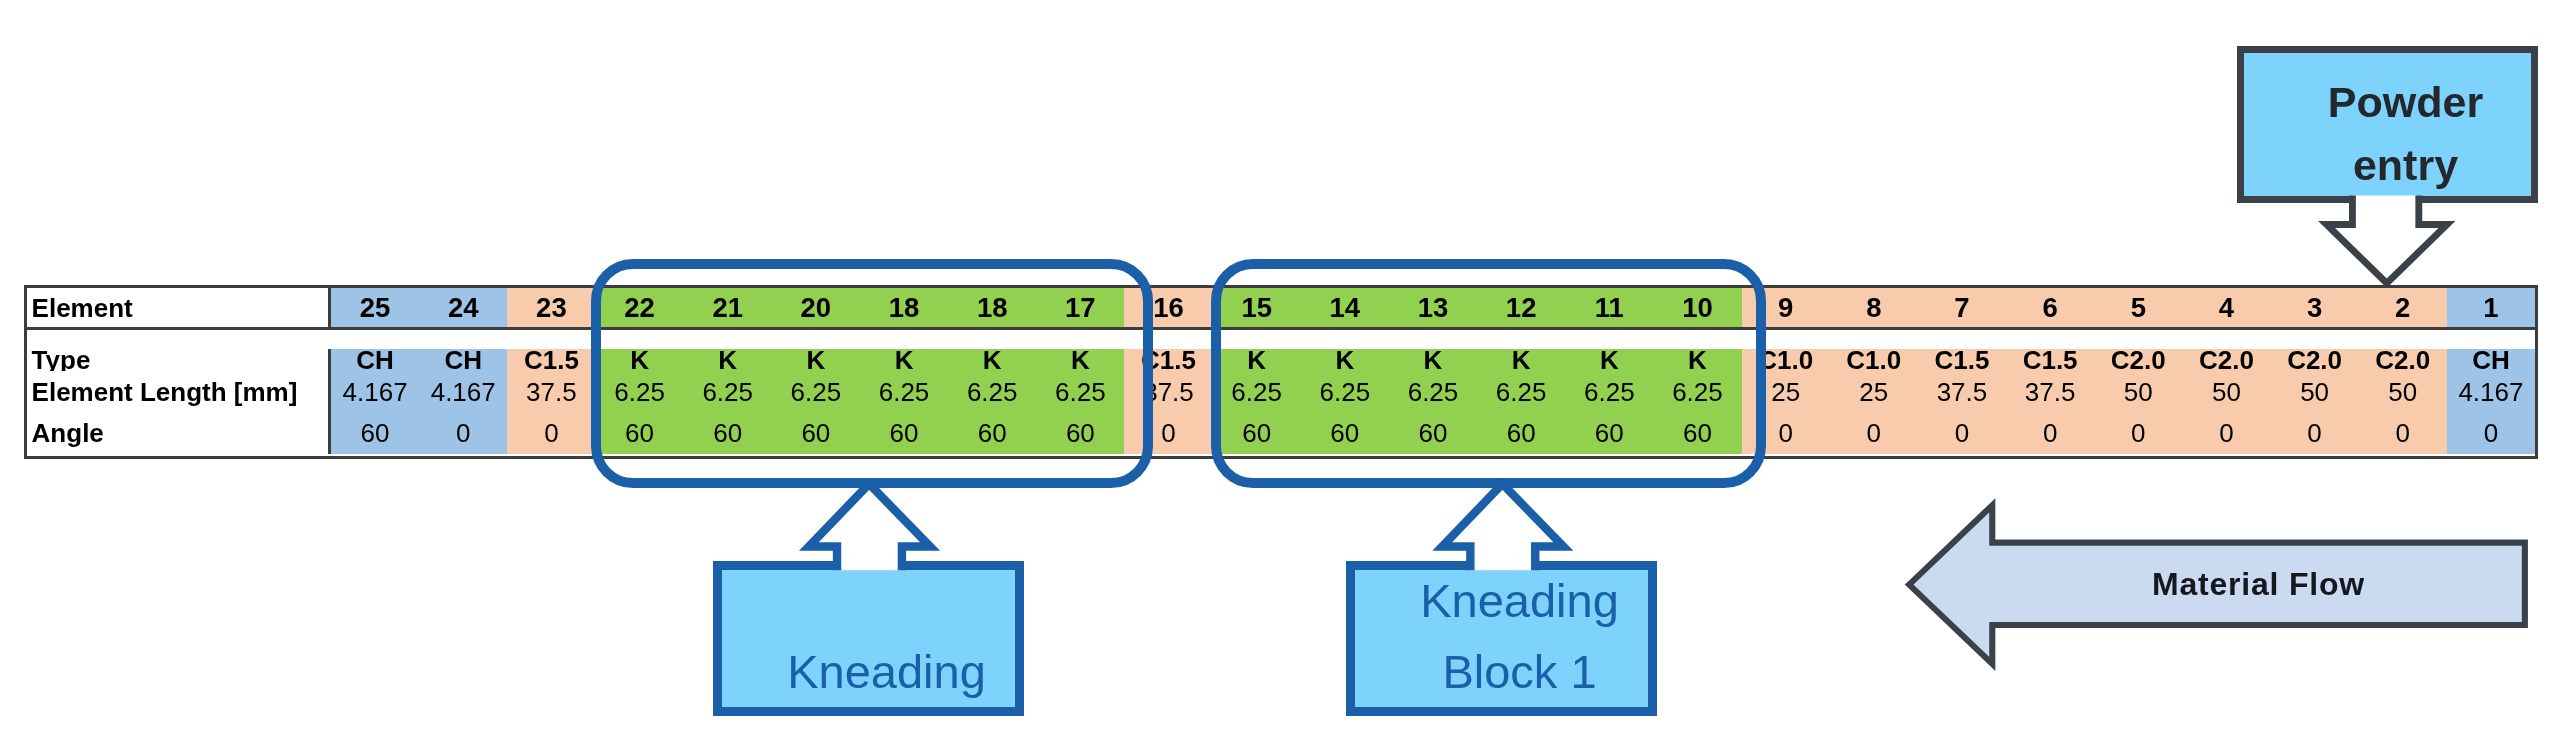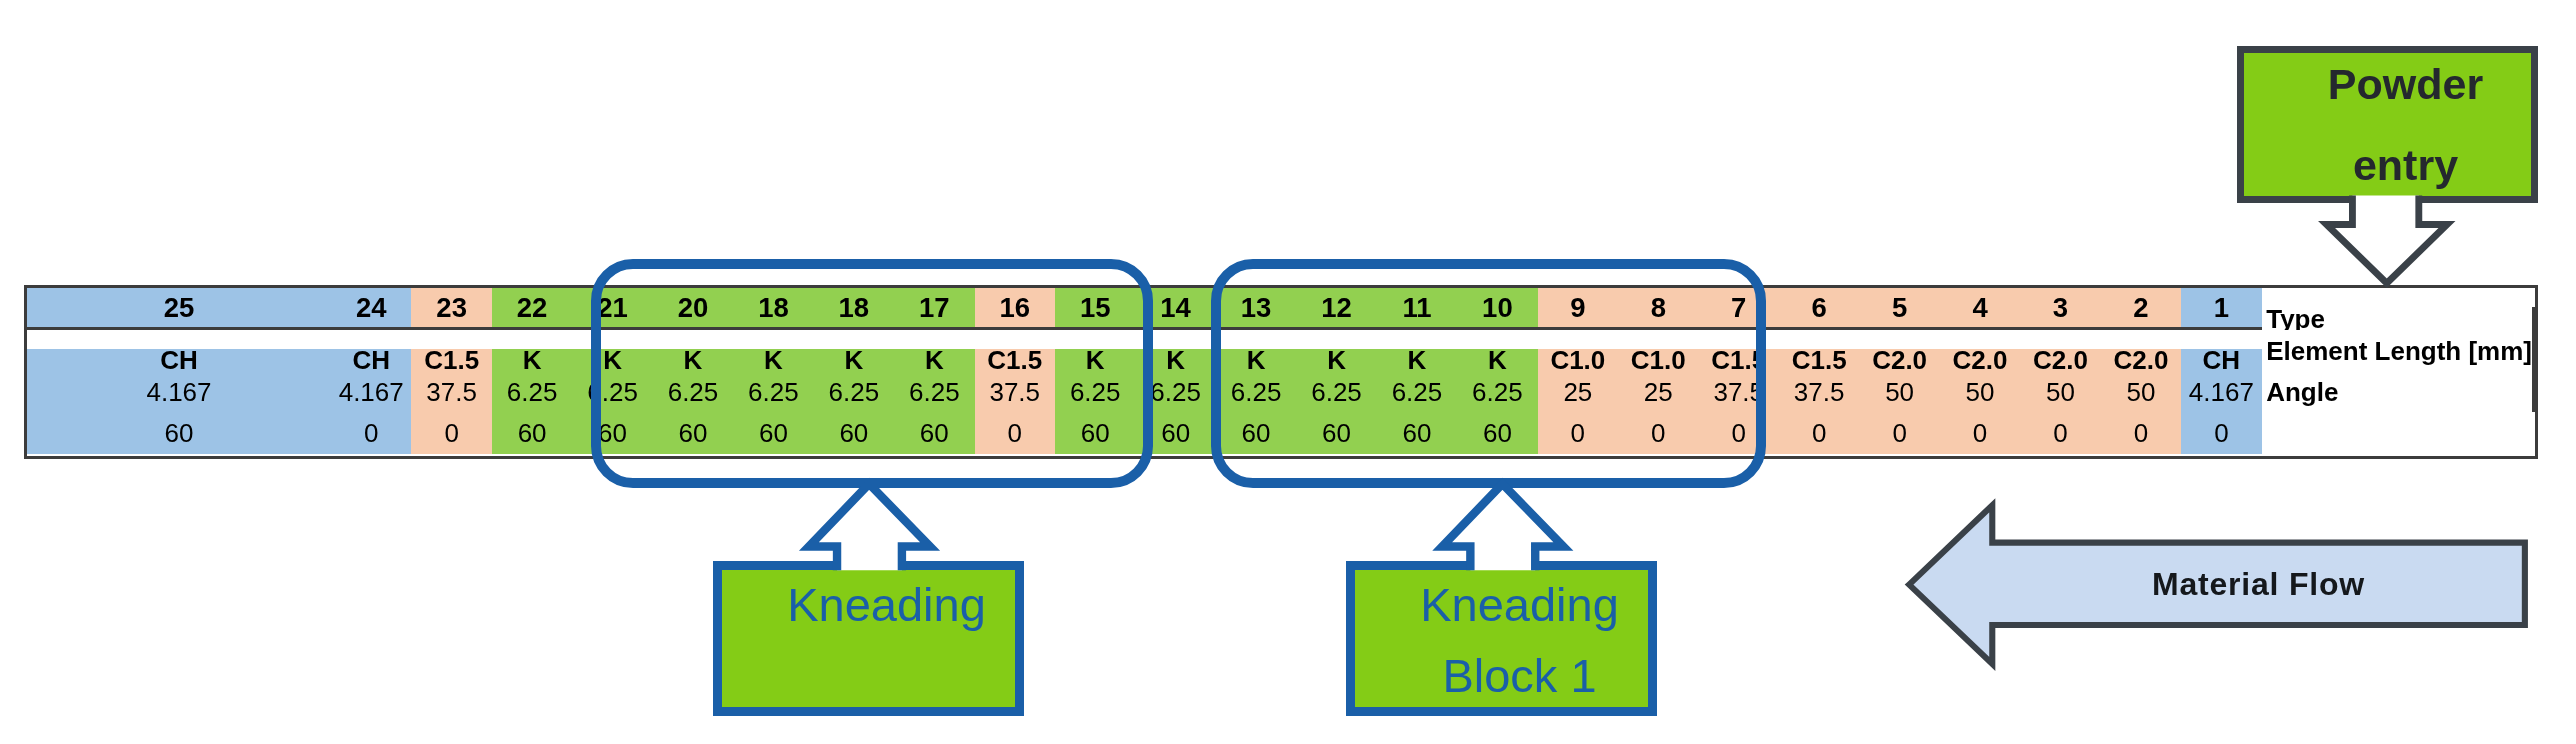--- a/index.html
+++ b/index.html
@@ -33,22 +33,22 @@
   
   .kn-rect{
     position:absolute;top:259px;height:229px;box-sizing:border-box;
     border:10px solid var(--accent);border-radius:42px;background:transparent;z-index:2;
   }
   .kn-rect-2{left:591px;width:562px;}
   .kn-rect-1{left:1211px;width:555px;}
 
   
   .callout{
-    position:absolute;background:#84cc16;box-sizing:border-box;z-index:3;
-    display:flex;flex-direction:column;align-items:center;justify-content:space-between;
+    position:absolute;background:#7dd3fc;box-sizing:border-box;z-index:3;
+    display:flex;flex-direction:column;align-items:center;justify-content:flex-end;
     text-align:center;
     padding-left:36px;
   }
   .powder-box{
     left:2237px;top:46px;width:301px;height:157px;
     border:7.6px solid var(--dark);color:#24282e;font-weight:700;
     font-size:43px;line-height:1.45;
   }
   .kn-box{
     width:311px;height:155px;top:561px;border:9.2px solid var(--accent);
@@ -68,20 +68,21 @@
     display:flex;align-items:center;justify-content:center;
     font-weight:700;font-size:32px;color:#15181c;letter-spacing:0.8px;
   }
 </style>
 </head>
 <body>
 
 <div class="stage">
 
   <div class="screw-table">
+      <div class="cell label-cell row-element">Element</div>
       <div class="cell c-blue row-element">25</div>
       <div class="cell c-blue row-element">24</div>
       <div class="cell c-orange row-element">23</div>
       <div class="cell c-green row-element">22</div>
       <div class="cell c-green row-element">21</div>
       <div class="cell c-green row-element">20</div>
       <div class="cell c-green row-element">18</div>
       <div class="cell c-green row-element">18</div>
       <div class="cell c-green row-element">17</div>
       <div class="cell c-orange row-element">16</div>

